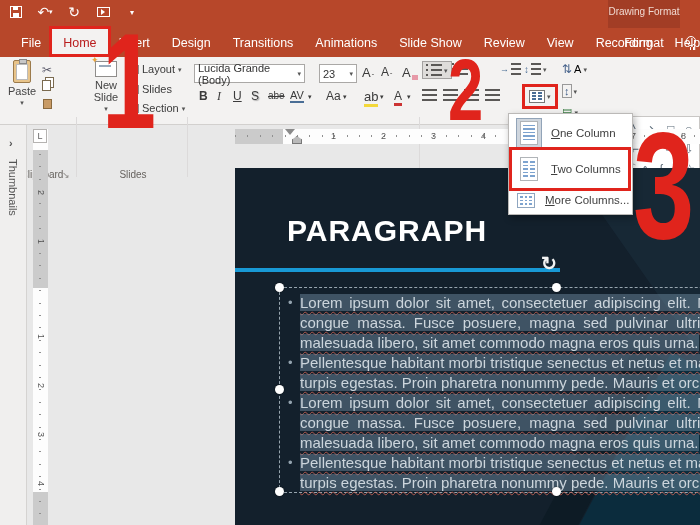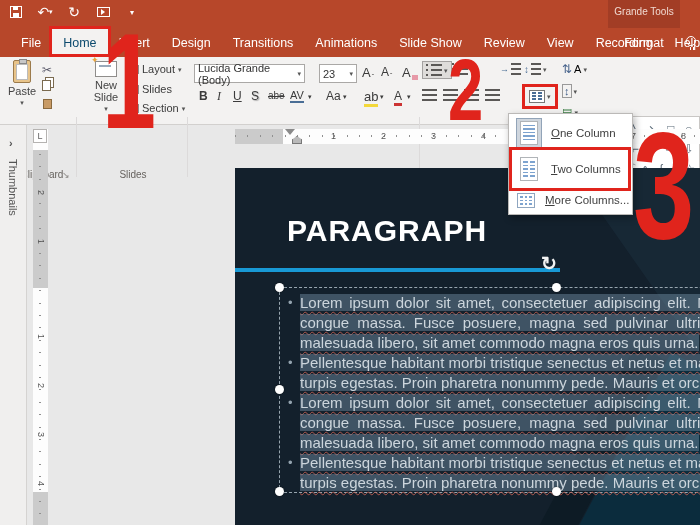--- a/index.html
+++ b/index.html
@@ -20,21 +20,21 @@
 #title-text{position:absolute;left:50%;top:6px;transform:translateX(-57%);color:#fff;font-size:12px;white-space:nowrap}
 #dtools{position:absolute;left:608px;top:0;width:72px;height:57px;background:#a23d25}
 #dtools-label{position:absolute;left:0;top:6px;width:100%;text-align:center;color:#f0d9d1;font-size:10px}
 #bulb{position:absolute;left:686px;top:36px;width:12px;height:16px}
 #bulb .b1{width:10px;height:10px;border:1.5px solid #fff;border-radius:50%}
 #bulb .b2{width:4px;height:3px;border-left:1.5px solid #fff;border-right:1.5px solid #fff;margin:1px auto 0}
 
 
 #tabrow{position:absolute;left:0;top:28px;width:700px;height:29px;background:#b7472a;display:flex;align-items:stretch;padding-left:10px;gap:0}
 .tab{color:#fff;font-size:12.5px;display:flex;align-items:center;padding:0 11px;position:relative;cursor:default;white-space:nowrap}
-.tab.selected{background:#f3f2f1;color:#0c4a6e}
+.tab.selected{background:#f3f2f1;color:#b91c1c}
 .tab.selected::after{content:"";position:absolute;inset:-2px -3px 0 -3px;border:3px solid #e0241c;pointer-events:none;z-index:60}
 .tab.context{position:absolute;left:608px;top:0;width:72px;height:29px;justify-content:center;padding:0}
 
 
 #ribbon{position:absolute;left:0;top:57px;width:700px;height:68px;background:#f3f2f1;border-bottom:1px solid #d2d0ce}
 .gsep{position:absolute;top:60px;height:60px;width:1px;background:#dcdada}
 .glabel{position:absolute;top:112px;font-size:10px;color:#66625e;text-align:center}
 .launcher{position:absolute;top:113px;font-size:9px;color:#8a8784}
 .bigbtn{position:absolute;display:flex;flex-direction:column;align-items:center;font-size:11px;color:#444;gap:2px}
 .caret{font-size:7px;color:#555;line-height:1}
@@ -118,21 +118,21 @@
 #anno2{left:448px;top:46px;font-size:88px}
 #anno3{left:633px;top:108px;font-size:153px}
 </style>
 </head>
 <body>
 
 <div id="app">
 
   <div id="titlebar">
     <div id="dtools">
-      <div id="dtools-label">Grande Tools</div>
+      <div id="dtools-label">Drawing Format</div>
     </div>
     <div id="qat">
       <span class="qbtn">
           <span class="i-save"></span>
         </span>
       <span class="qbtn">↶<span style="font-size:7px">▾</span></span>
       <span class="qbtn">↻</span>
       <span class="qbtn">
           <span class="i-show"></span>
         </span>

